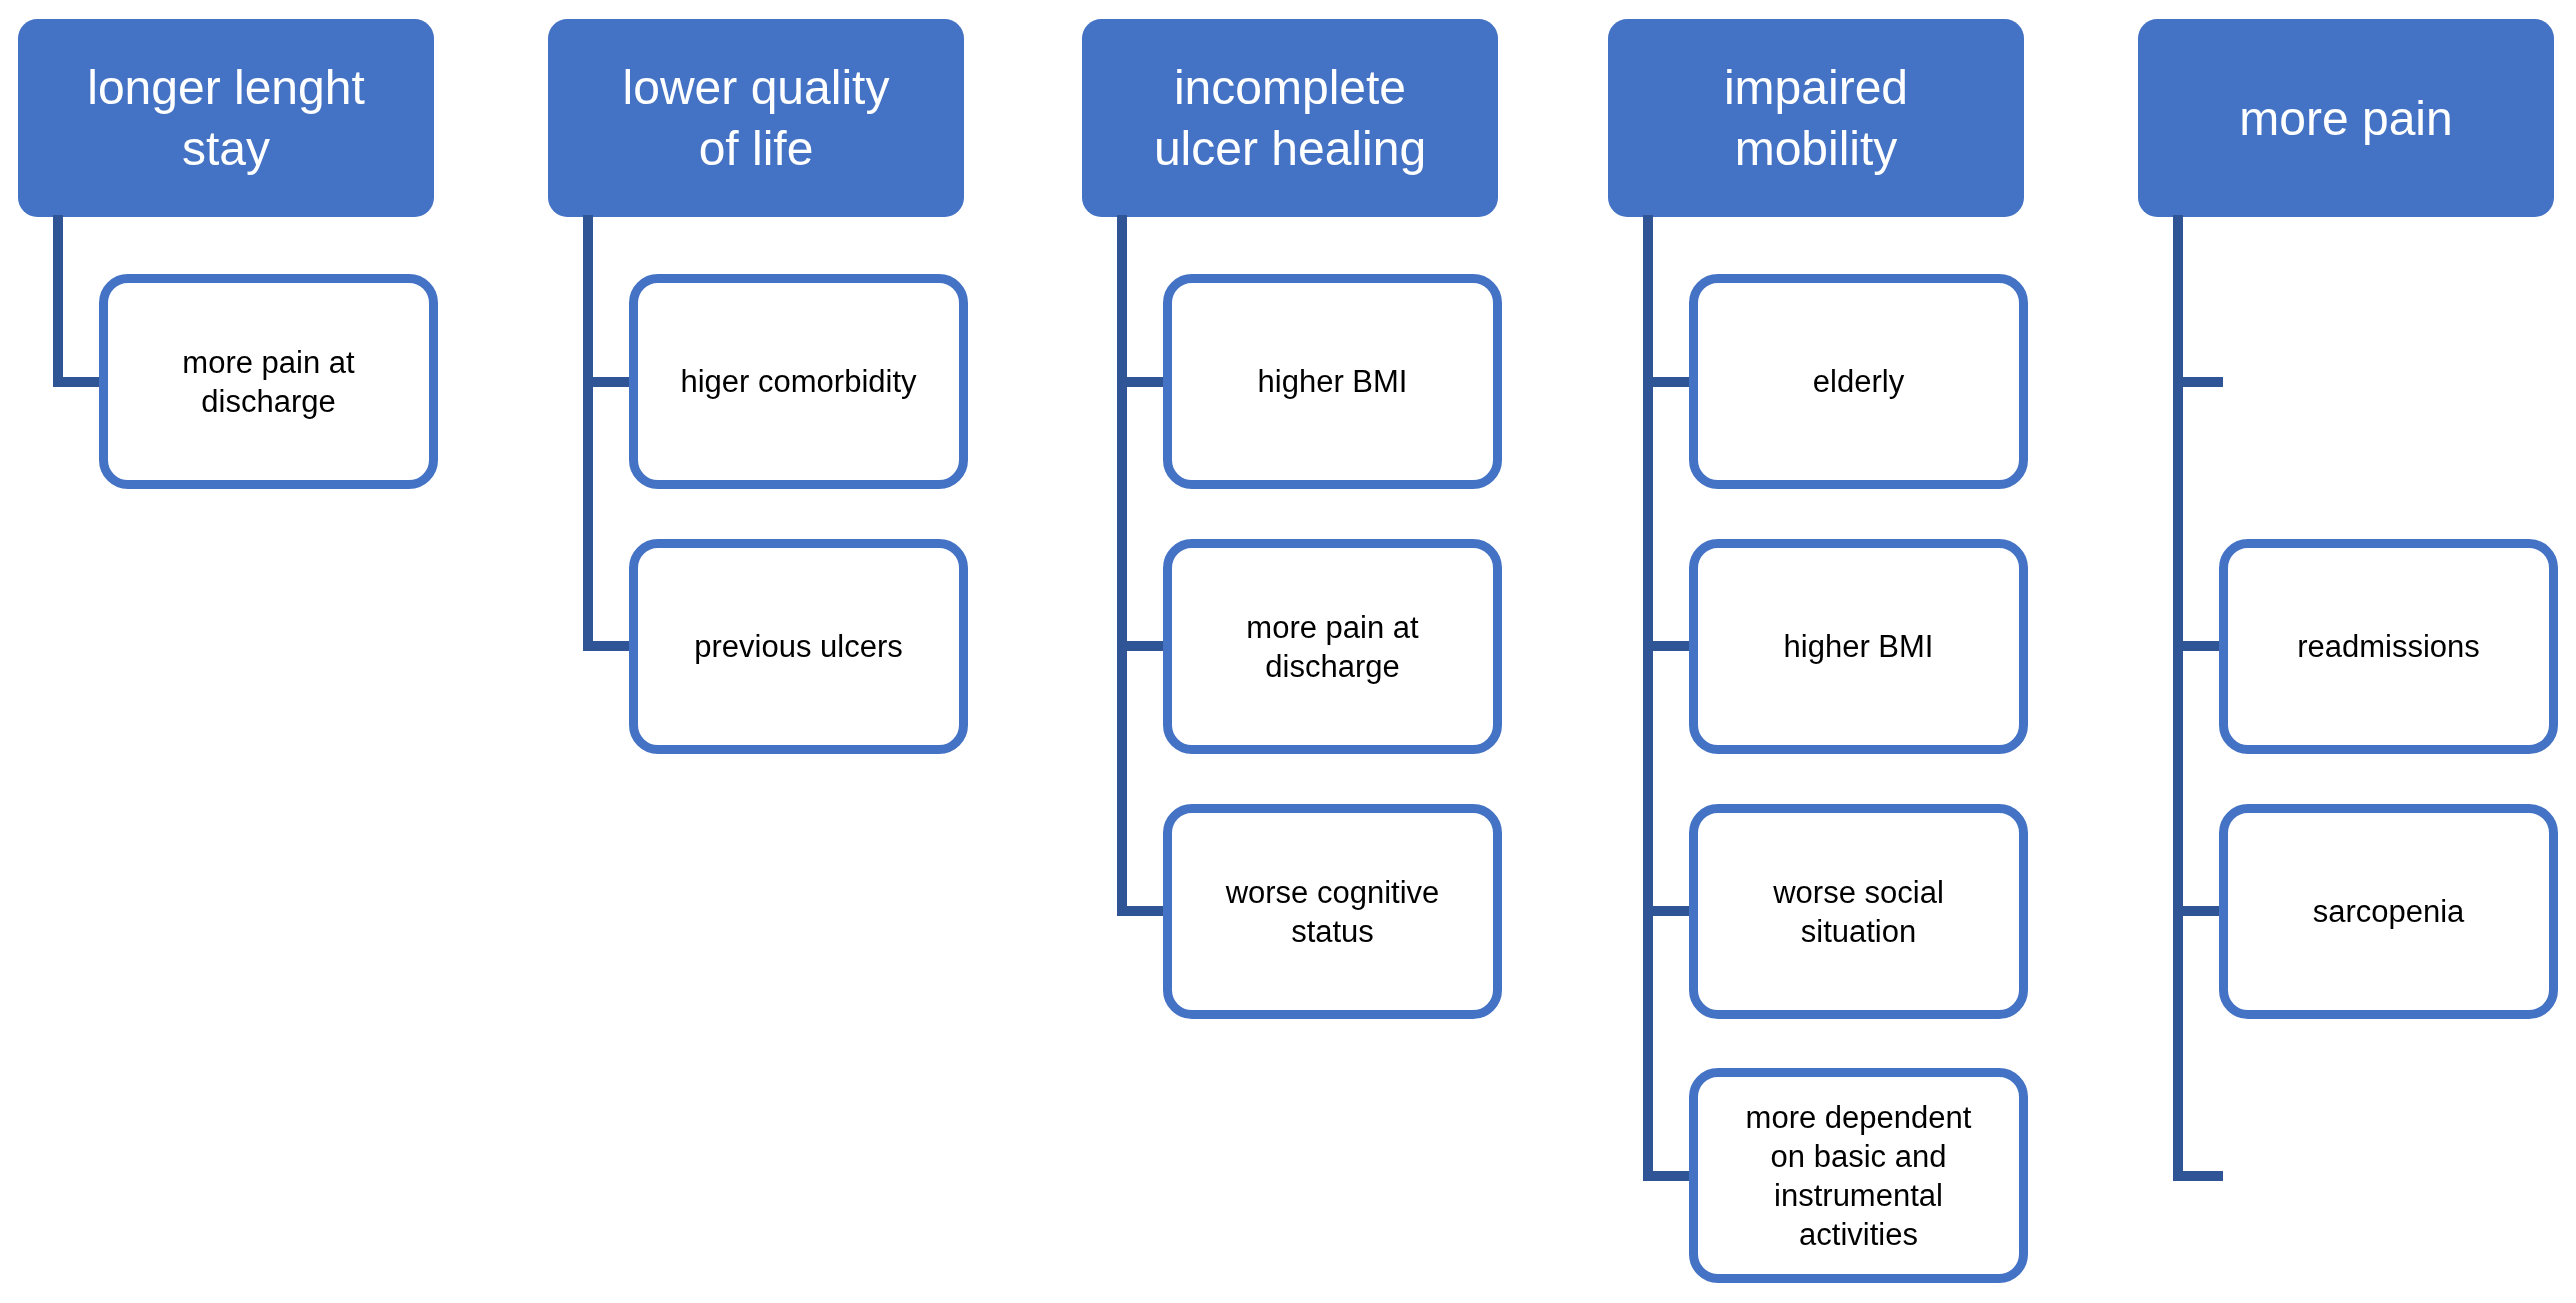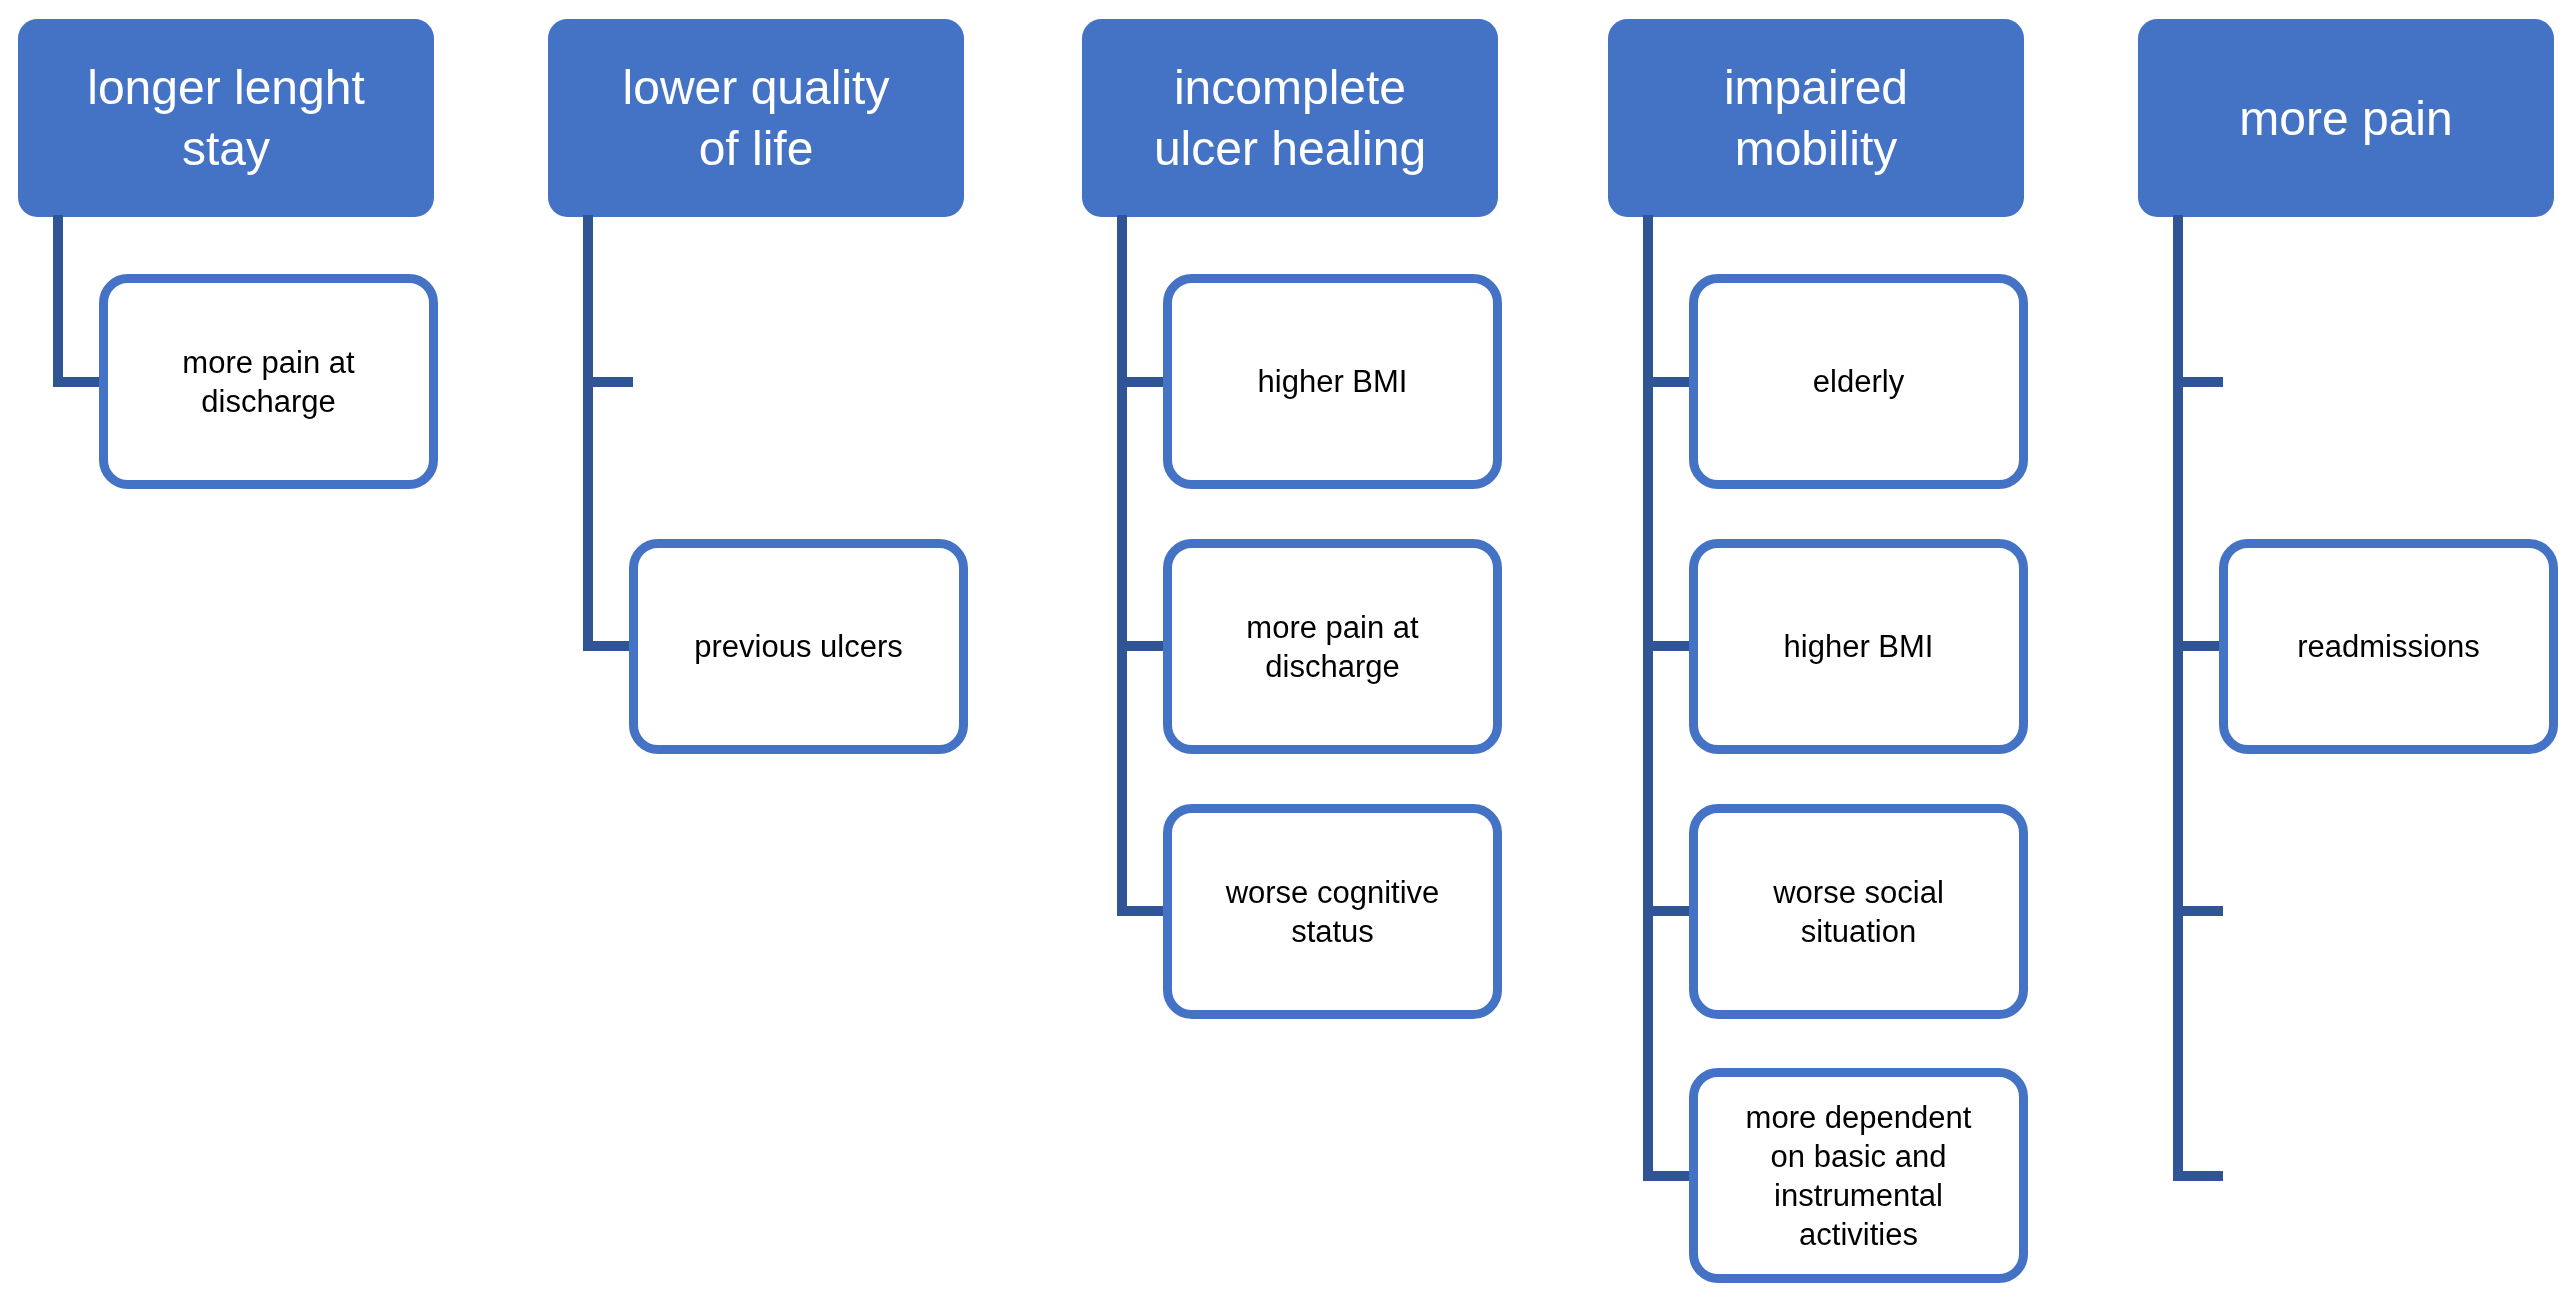--- a/index.html
+++ b/index.html
@@ -70,20 +70,21 @@
     <div class="child c0">more pain at
 discharge</div>
   </div>
 
   <div class="column" style="left:548px">
     <div class="hdr">lower quality
 of life</div>
     <div class="trunk t2"></div>
     <div class="stub s0"></div>
     <div class="stub s1"></div>
+    <div class="child c0">higer comorbidity</div>
     <div class="child c1">previous ulcers</div>
   </div>
 
   <div class="column" style="left:1082px">
     <div class="hdr">incomplete
 ulcer healing</div>
     <div class="trunk t3"></div>
     <div class="stub s0"></div>
     <div class="stub s1"></div>
     <div class="stub s2"></div>
@@ -113,16 +114,17 @@
   </div>
 
   <div class="column" style="left:2138px">
     <div class="hdr">more pain</div>
     <div class="trunk t4"></div>
     <div class="stub s0"></div>
     <div class="stub s1"></div>
     <div class="stub s2"></div>
     <div class="stub s3"></div>
     <div class="child c1">readmissions</div>
+    <div class="child c2">sarcopenia</div>
   </div>
 
 </div>
 
 
 </body></html>

